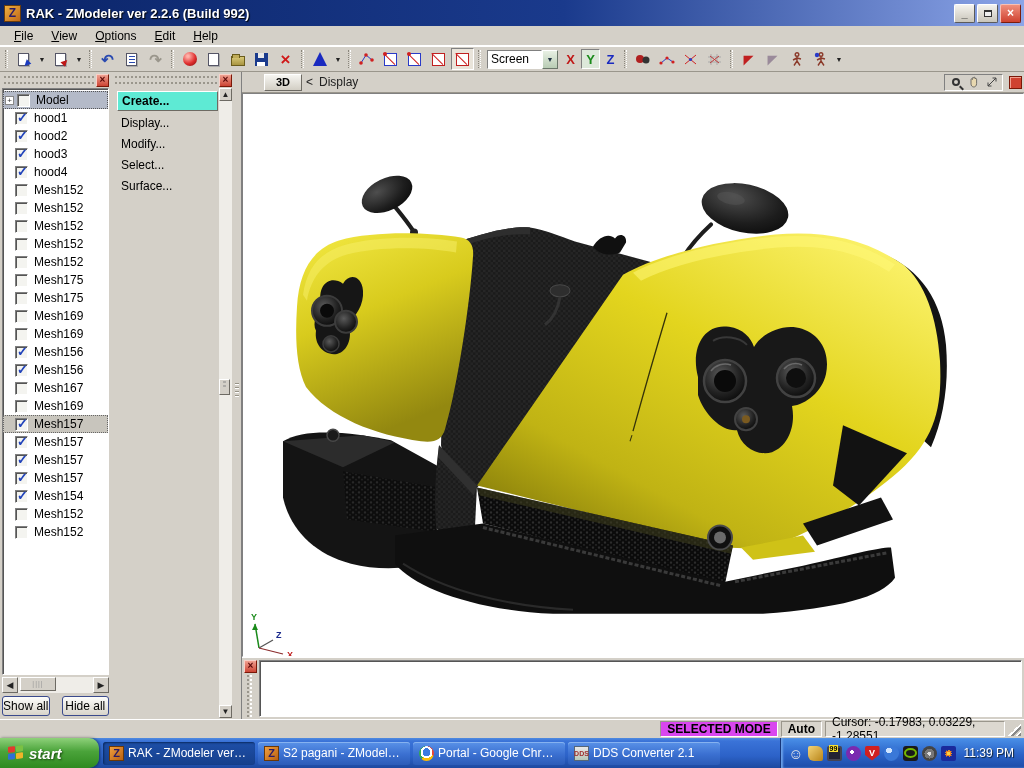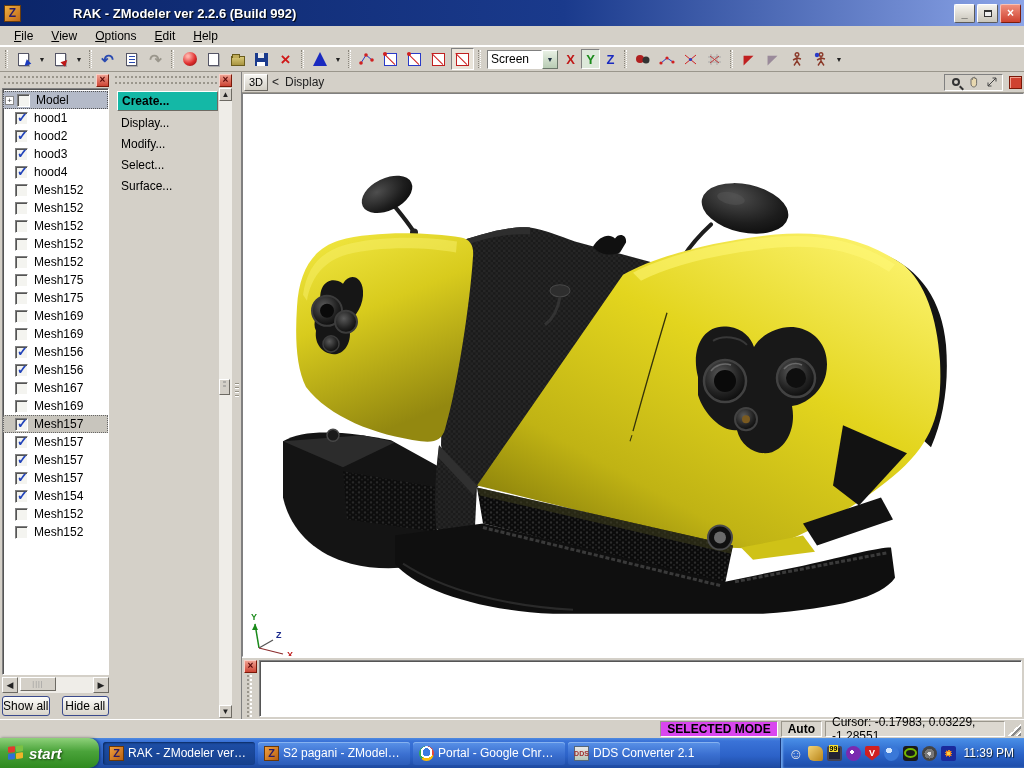--- a/index.html
+++ b/index.html
@@ -2,21 +2,21 @@
 <html><head>
 <meta charset="utf-8">
 <style>
   * { margin:0; padding:0; box-sizing:border-box; }
   html,body { width:1024px; height:768px; overflow:hidden; font-family:"Liberation Sans", sans-serif; background:#d4d0c8; }
   .win { width:1024px; height:768px; display:flex; flex-direction:column; background:#d4d0c8; }
 
   
   .titlebar { height:26px; background:linear-gradient(90deg,#0b2569 0%,#1a3a8c 55%,#8ca5e8 100%); display:flex; align-items:center; padding:0 3px 0 4px; flex:0 0 auto; }
   .app-ico { width:17px; height:17px; background:linear-gradient(135deg,#f0b040,#c06818); border:1px solid #6a3c0c; color:#2a1a66; font-weight:bold; font-size:12px; display:flex; align-items:center; justify-content:center; margin-right:5px; }
-  .title-text { color:#fff; font-weight:bold; font-size:13px; text-shadow:1px 1px 1px #000; flex:1; white-space:nowrap;margin-left:47px; }
+  .title-text { color:#fff; font-weight:bold; font-size:13px; text-shadow:1px 1px 1px #000; flex:1; white-space:nowrap; }
   .tb-btn { width:21px; height:19px; margin-left:2px; border:1px solid #fff; border-color:#fff #5a5a5a #5a5a5a #fff; background:linear-gradient(180deg,#f4f3ee,#c9c5ba); font-size:11px; font-weight:bold; color:#333; display:flex; align-items:center; justify-content:center; border-radius:2px; }
   .tb-close { background:linear-gradient(180deg,#f0907e,#cf4230); color:#fff; border-color:#f8c0b4 #7a1c0c #7a1c0c #f8c0b4; font-size:12px; }
   .restore-glyph { width:8px; height:7px; border:1px solid #333; border-top-width:2px; background:#eee; }
 
   
   .menubar { height:20px; display:flex; align-items:center; padding-left:6px; gap:2px; border-bottom:1px solid #fff; flex:0 0 auto; }
   .menu-item { display:inline-block; padding:2px 8px; font-size:12px; color:#000; }
   .menu-item::first-letter { text-decoration:underline; }
 
   
@@ -77,33 +77,33 @@
   .sb-btn { width:16px; height:16px; background:#d4d0c8; border:1px solid; border-color:#fff #6d6a63 #6d6a63 #fff; font-size:9px; display:flex; align-items:center; justify-content:center; color:#222; }
   .sb-track { flex:1; background:#efede8; position:relative; }
   .sb-thumb { position:absolute; left:2px; top:0; width:36px; height:14px; background:#d4d0c8; border:1px solid; border-color:#fff #6d6a63 #6d6a63 #fff; }
   .sb-thumb::after { content:"||||"; font-size:7px; color:#999; display:block; text-align:center; line-height:12px; letter-spacing:1px; }
   .btnrow { height:22px; margin-top:3px; display:flex; gap:12px; flex:0 0 auto; }
   .sysbtn { flex:1; height:20px; background:linear-gradient(180deg,#fdfdfb,#d8d4ca); border:1px solid #3a4a8c; border-radius:3px; font-size:12px; display:flex; align-items:center; justify-content:center; }
 
   .cmd-panel { width:123px; }
   .cmd-body { flex:1; position:relative; padding:3px 14px 3px 4px; }
   .cmd-item { font-size:12px; padding:2px 4px; margin-bottom:3px; }
-  .cmd-item[data-primary="1"] { font-weight:bold; border:1px solid; border-color:#fff #6d6a63 #6d6a63 #fff; background:#14b8a6; }
+  .cmd-item[data-primary="1"] { font-weight:bold; border:1px solid; border-color:#fff #6d6a63 #6d6a63 #fff; background:#5eead4; }
   .vscroll { position:absolute; right:0; top:0; bottom:0; width:13px; display:flex; flex-direction:column; }
   .vscroll .sb-btn { width:13px; height:13px; font-size:8px; }
   .vscroll .mid { flex:1; background:#efede8; position:relative; }
   .vthumb { position:absolute; top:46%; left:0; width:11px; height:16px; background:#d4d0c8; border:1px solid; border-color:#fff #6d6a63 #6d6a63 #fff; font-size:6px; line-height:4px; text-align:center; color:#888; }
 
   .splitter { width:7px; position:relative; flex:0 0 auto; }
   .splitter::after { content:""; position:absolute; top:48%; left:1px; width:4px; height:14px; background:repeating-linear-gradient(180deg,#979387 0 1px,#fff 1px 2px, transparent 2px 4px); }
 
   
   .viewcol { flex:1; display:flex; flex-direction:column; min-width:0; border-left:1px solid #808080; }
   .vhdr { height:21px; display:flex; align-items:center; padding:1px 2px; gap:4px; border-bottom:1px solid #9a968c; flex:0 0 auto; }
-  .btn3d { width:24px; height:17px; background:linear-gradient(180deg,#f6f5f1,#d2cec4); border:1px solid; border-color:#fff #6d6a63 #6d6a63 #fff; font-weight:normal; font-size:11px; display:flex; align-items:center; justify-content:center; }
+  .btn3d { width:38px; height:17px; background:linear-gradient(180deg,#f6f5f1,#d2cec4); border:1px solid; border-color:#fff #6d6a63 #6d6a63 #fff; font-weight:bold; font-size:11px; display:flex; align-items:center; justify-content:center;margin-left:20px; }
   .vcrumb { font-size:12px; color:#222; display:flex; gap:6px; align-items:center; }
   .vtools { margin-left:auto; display:flex; align-items:center; gap:3px; border:1px solid; border-color:#808080 #fff #fff #808080; padding:1px 3px; height:17px; }
   .vtool { width:15px; height:13px; display:flex; align-items:center; justify-content:center; }
   .mag { width:8px; height:8px; border:2px solid #333; border-radius:50%; position:relative; }
   .mag::after { content:""; position:absolute; width:5px; height:2px; background:#333; transform:rotate(45deg); left:5px; top:7px; }
   .redmax { width:13px; height:13px; background:#cf4230; border:1px solid #7a1808; box-shadow:inset 1px 1px 0 #f0a090; margin-left:2px; }
   .canvas { flex:1; background:#fff; border:1px solid; border-color:#808080 #fff #fff #808080; position:relative; min-height:0; }
   .canvas svg { position:absolute; inset:0; width:100%; height:100%; }
 
   .logpanel { height:62px; flex:0 0 auto; display:flex; padding:2px 2px 2px 2px; border-top:1px solid #fff; }

